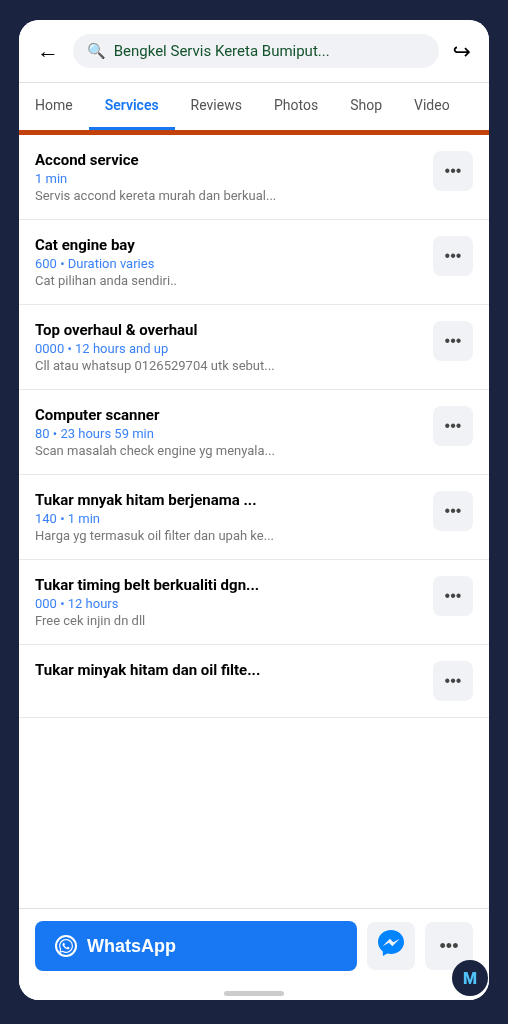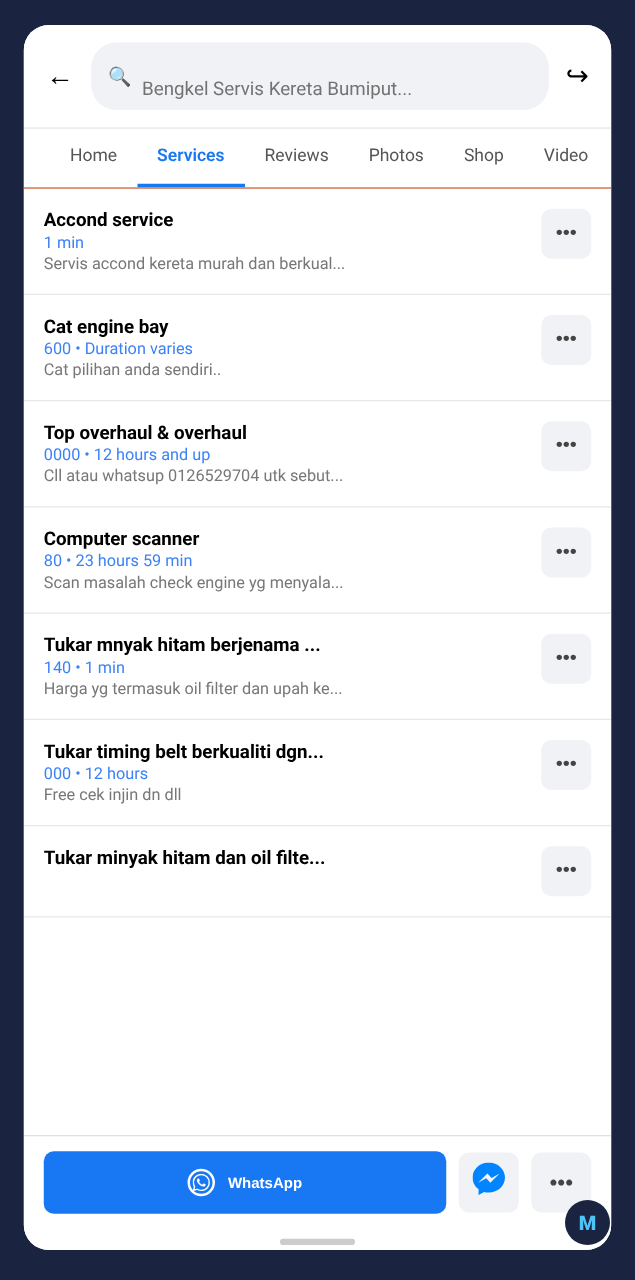--- a/index.html
+++ b/index.html
@@ -45,39 +45,37 @@
       border-radius: 20px;
       padding: 8px 14px;
       gap: 8px;
     }
     .search-icon {
       font-size: 15px;
       color: #888;
     }
     .search-text {
       font-size: 15px;
-      color: #737373;
+      color: #14532d;
       white-space: nowrap;
       overflow: hidden;
       text-overflow: ellipsis;
-      margin-top: 20px;
     }
     .share-btn {
       font-size: 22px;
       color: #000;
       cursor: pointer;
       padding: 2px 6px;
     }
     
     .nav-tabs {
       display: flex;
-      border-bottom: 1px solid #c2410c;
+      border-bottom: 5px solid #c2410c;
       background: #fff;
       overflow-x: auto;
-      padding-left: 21px;
     }
     .nav-tab {
       padding: 14px 16px;
       font-size: 14px;
       color: #555;
       cursor: pointer;
       white-space: nowrap;
       border-bottom: 3px solid transparent;
       font-weight: 400;
     }
@@ -144,25 +142,24 @@
       border-top: 1px solid #e0e0e0;
       gap: 10px;
     }
     .whatsapp-btn {
       flex: 1;
       background: #1877f2;
       color: #fff;
       border: none;
       border-radius: 8px;
       padding: 14px 20px;
-      font-size: 12px;
+      font-size: 18px;
       font-weight: 600;
       display: flex;
       align-items: center;
-      justify-content: center;
       gap: 10px;
       cursor: pointer;
     }
     .whatsapp-icon {
       width: 22px;
       height: 22px;
       background: transparent;
       border: 2.5px solid #fff;
       border-radius: 50%;
       display: flex;

